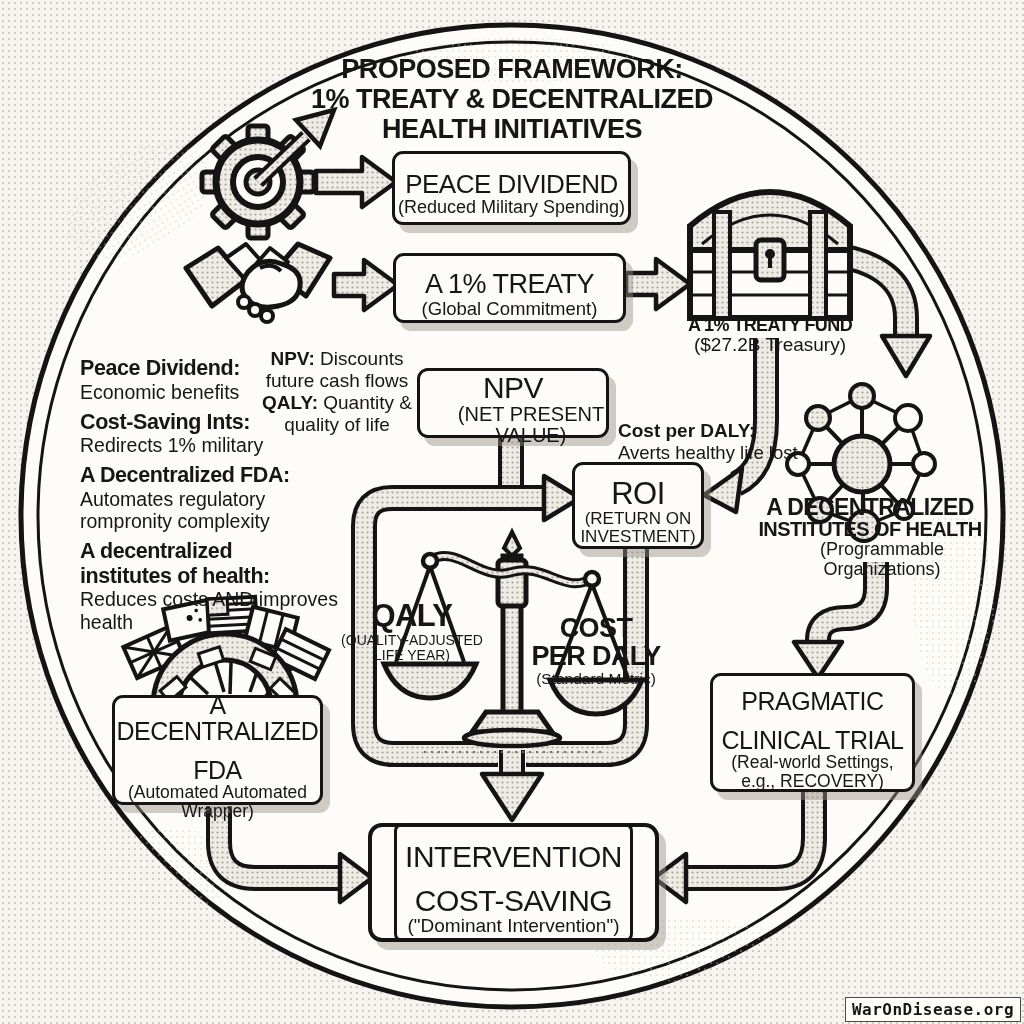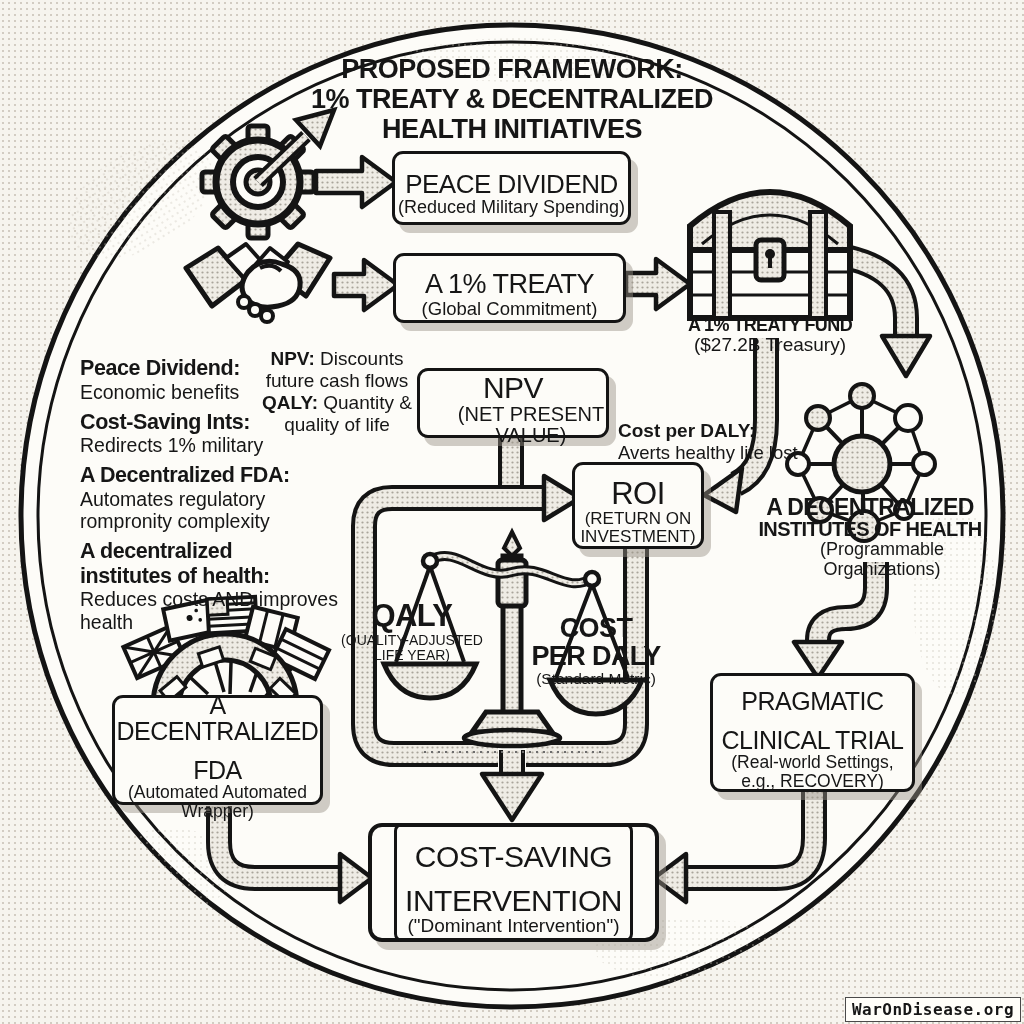--- a/index.html
+++ b/index.html
@@ -275,22 +275,22 @@
 
 <div class="nbox" style="left:710px;top:673px;width:199px;height:113px;">
   <div class="t1" style="font-size:25px;">PRAGMATIC</div>
   <div class="t1" style="font-size:25px;">CLINICAL TRIAL</div>
   <div class="t2" style="font-size:17.5px;">(Real-world Settings,</div>
   <div class="t2" style="font-size:17.5px;">e.g., RECOVERY)</div>
 </div>
 
 <div class="nbox" style="left:368px;top:823px;width:283px;height:111px;border-width:4px;border-radius:14px;padding:0;">
   <div class="inner">
+    <div class="t1" style="font-size:30px;">INTERVENTION</div>
     <div class="t1" style="font-size:30px;">COST-SAVING</div>
-    <div class="t1" style="font-size:30px;">INTERVENTION</div>
     <div class="t2" style="font-size:19px;">("Dominant Intervention")</div>
   </div>
 </div>
 
 <div class="lbl" style="left:341px;top:600px;width:142px;">
   <div class="big" style="font-size:31px;">QALY</div>
   <div class="t2" style="font-size:14px;">(QUALITY-ADJUSTED LIFE YEAR)</div>
 </div>
 <div class="lbl" style="left:526px;top:614px;width:140px;">
   <div class="big" style="font-size:27px;">COST</div>

